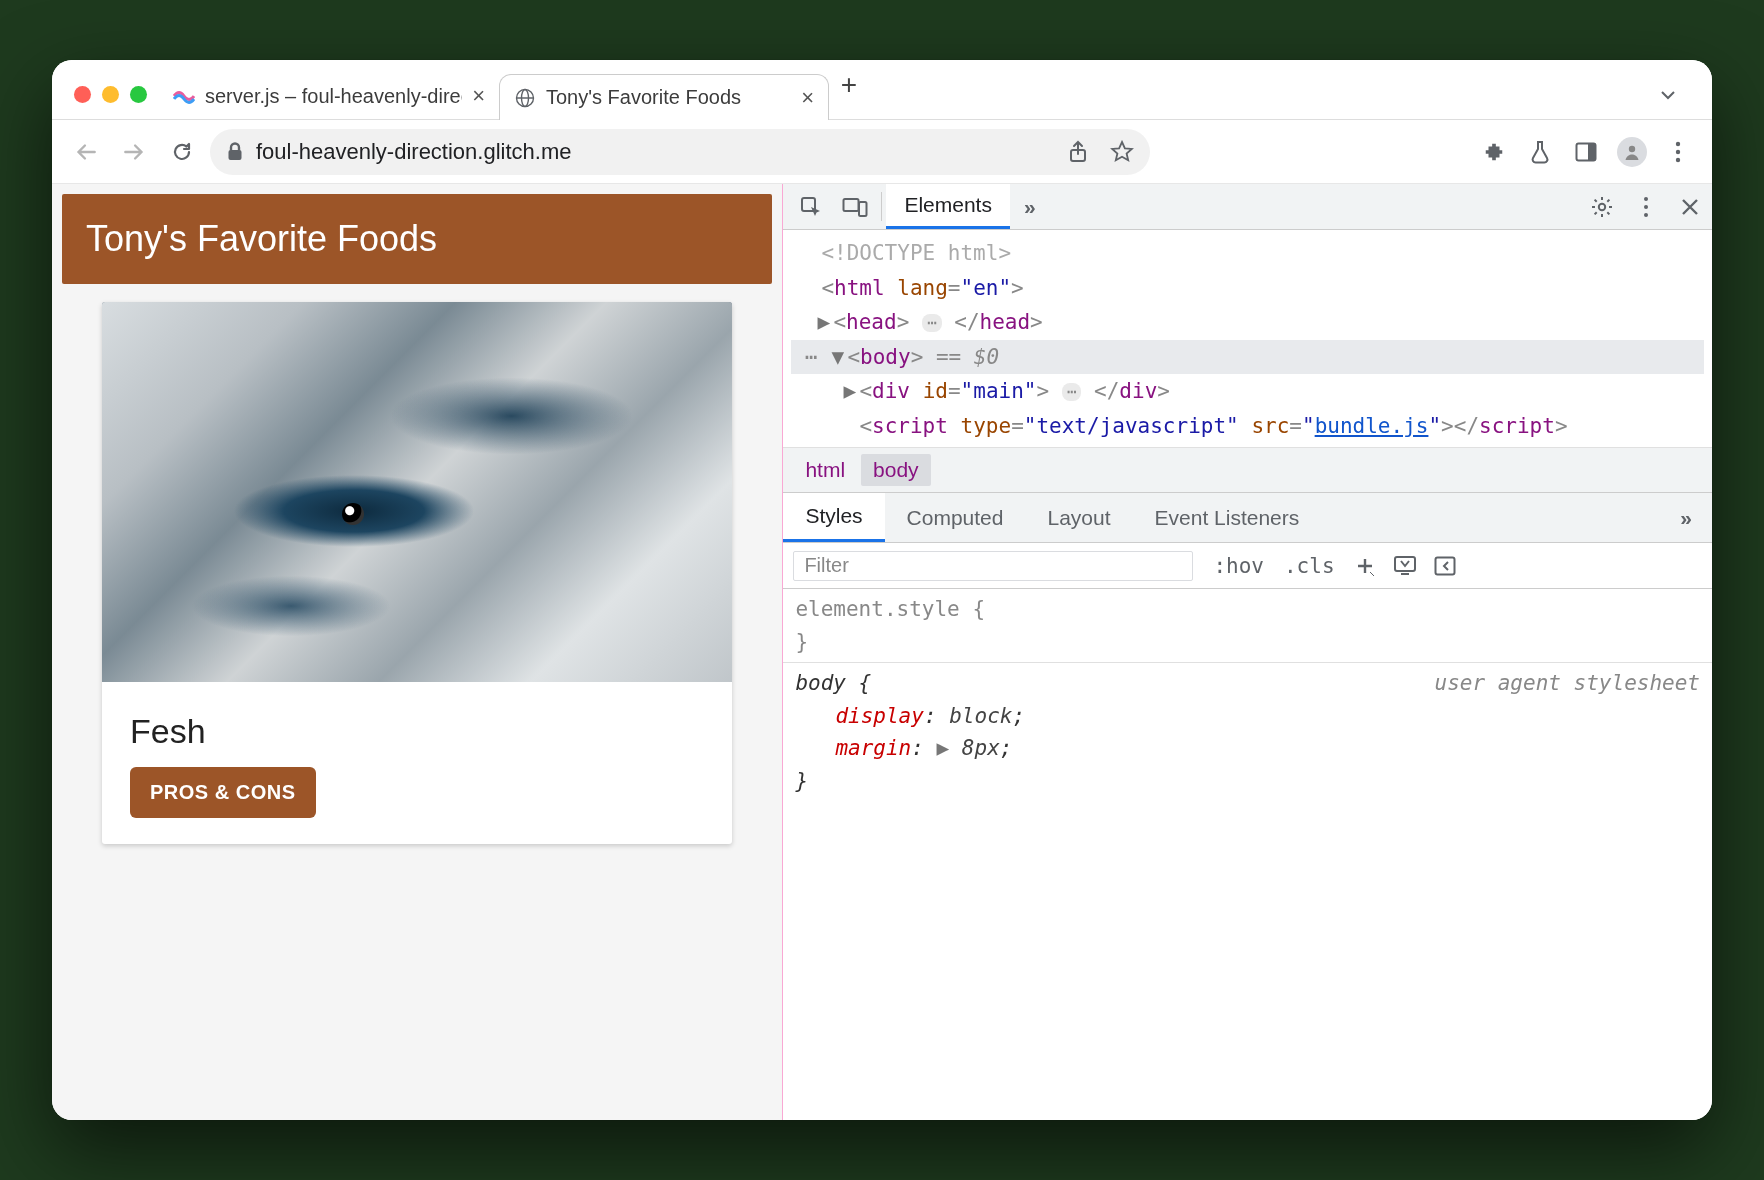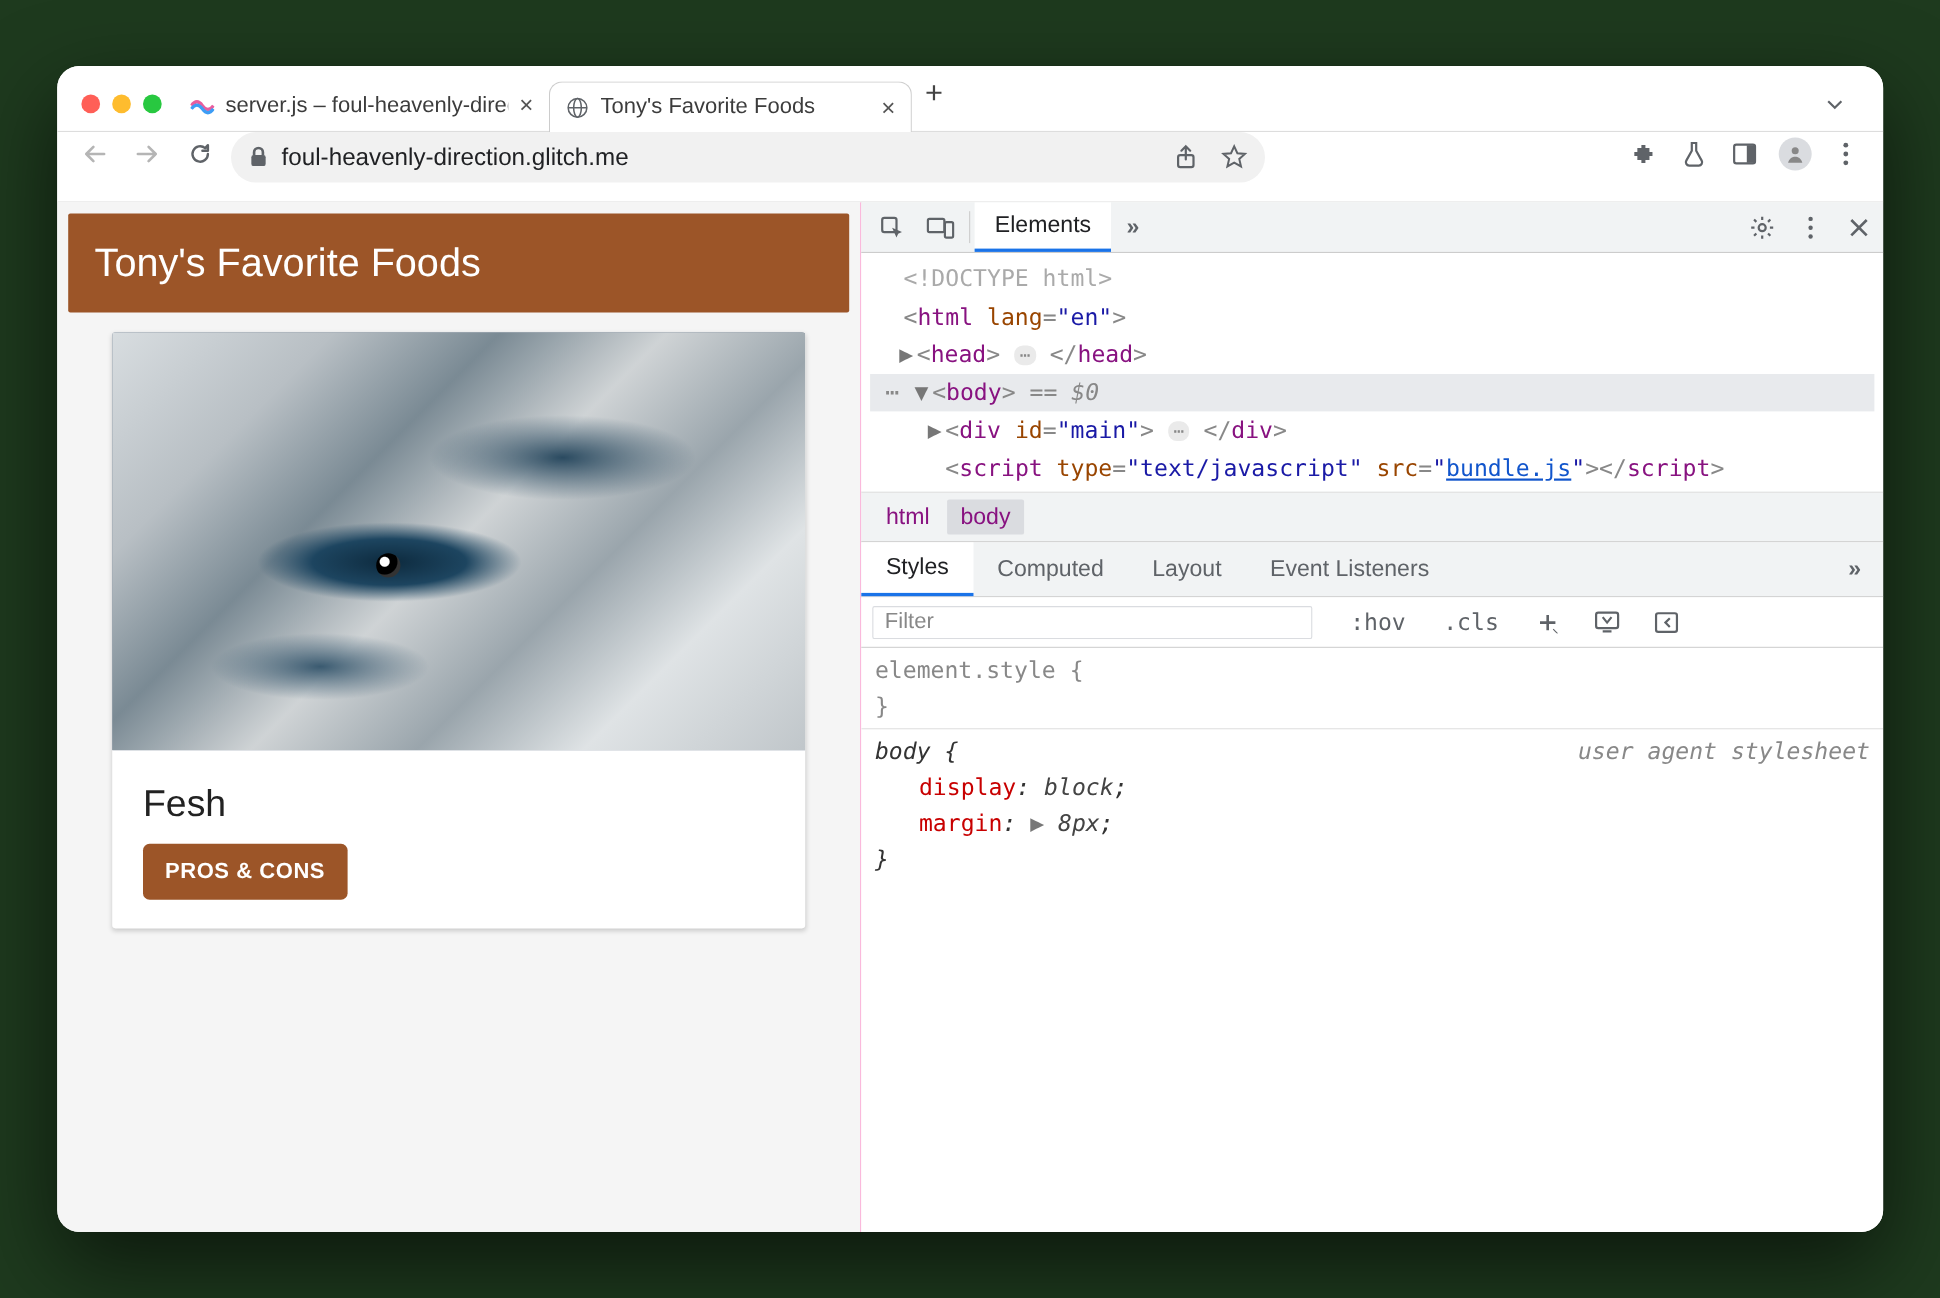--- a/index.html
+++ b/index.html
@@ -21,21 +21,21 @@
   .tab { display:flex; align-items:center; gap:10px; padding:0 14px; height:46px; border-top-left-radius:12px; border-top-right-radius:12px; font-size:20px; color:#3c3c3c; min-width:330px; max-width:340px; position:relative; }
   .tab.inactive { background:transparent; }
   .tab.active { background:#fff; border:1px solid #ccc; border-bottom:none; margin-bottom:-1px;}
   .tab .label { flex:1; white-space:nowrap; overflow:hidden; text-overflow:clip;}
   .tab .close { font-family:Arial; font-size:22px; color:#555; }
   .favicon { width:22px; height:22px; display:inline-flex; align-items:center; justify-content:center;}
   .newtab { width:40px; font-size:28px; color:#444; text-align:center; align-self:center; padding-bottom:10px;}
   .titlebar-right { margin-left:auto; padding:0 20px 14px 0; display:flex; align-items:center; }
   .chev { font-size:22px; color:#555; }
 
-  .toolbar { height:64px; display:flex; align-items:flex-start; padding:0 14px; gap:8px; background:#fff; border-bottom:1px solid #e7e7e7;}
+  .toolbar { height:64px; display:flex; align-items:center; padding:0 14px; gap:8px; background:#fff; border-bottom:1px solid #e7e7e7;}
   .navbtn { width:40px; height:40px; display:flex; align-items:center; justify-content:center; color:#888; border-radius:50%;}
   .navbtn.enabled{ color:#444; }
   .omnibox { flex:1 1 auto; max-width:940px; height:46px; background:#f1f1f1; border-radius:23px; display:flex; align-items:center; padding:0 16px; gap:12px; color:#202124; font-size:22px;}
   .omnibox .lock{ color:#5f6368; font-size:18px;}
   .omnibox .share{ margin-left:auto; color:#5f6368;}
   .toolbar-icons { display:flex; gap:6px; margin-left:auto; align-items:center;}
   .ticon{ width:40px; height:40px; display:flex; align-items:center; justify-content:center; color:#5f6368;}
   .avatar{ width:30px;height:30px;border-radius:50%; background:#dadce0; display:flex;align-items:center;justify-content:center;}
 
   .content { flex:1; display:flex; min-height:0; }
@@ -70,27 +70,27 @@
   .ind1{padding-left:26px;} .ind2{padding-left:52px;}
 
   .crumbs{ background:#f1f3f4; border-top:1px solid #e0e0e0; border-bottom:1px solid #ccc; padding:6px 10px; display:flex; gap:4px;}
   .crumb{ padding:4px 12px; color:#881280; font-family:-apple-system,Arial; border-radius:2px;}
   .crumb.sel{ background:#dadce0;}
 
   .sp-tabs{ height:50px; display:flex; align-items:stretch; border-bottom:1px solid #ccc; background:#f1f3f4; font-family:-apple-system,Arial; font-size:21px;}
   .sp-tab{ padding:0 22px; display:flex; align-items:center; color:#5f6368;}
   .sp-tab.active{ color:#202124; border-bottom:3px solid #1a73e8; background:#fff;}
 
-  .sp-toolbar{ height:46px; display:flex; align-items:center; border-bottom:1px solid #ccc; background:#fff;gap:14px;}
+  .sp-toolbar{ height:46px; display:flex; align-items:center; border-bottom:1px solid #ccc; background:#fff;}
   .sp-filter{ flex:0 0 400px; height:30px; border:1px solid #dadce0; margin:0 10px; padding:2px 10px; color:#888; font-family:-apple-system,Arial; font-size:20px; display:flex; align-items:center; border-radius:2px;}
   .sp-toggle{ padding:0 10px; color:#5f6368; font-family:Menlo,monospace;text-align:right;}
   .sp-ico{ width:40px; display:flex; align-items:center; justify-content:center; color:#5f6368;}
 
   .styles{ flex:1; background:#fff; padding:4px 12px; line-height:1.55; overflow:hidden;}
-  .st-sel{ color:#888;} .st-prop{color:#c80000; } .st-val{color:#444; font-style:italic;}
+  .st-sel{ color:#888;} .st-prop{color:#c80000; font-style:italic;} .st-val{color:#444; font-style:italic;}
   .st-source{ float:right; color:#888; font-style:italic;}
   .st-body{ font-style:italic; color:#333;}
   .st-rule-sep{ border-top:1px solid #e0e0e0; margin:4px -12px; }
 
   svg { display:block; }
 
   
   .fish-bg{
     position:absolute; inset:0;
     background:

